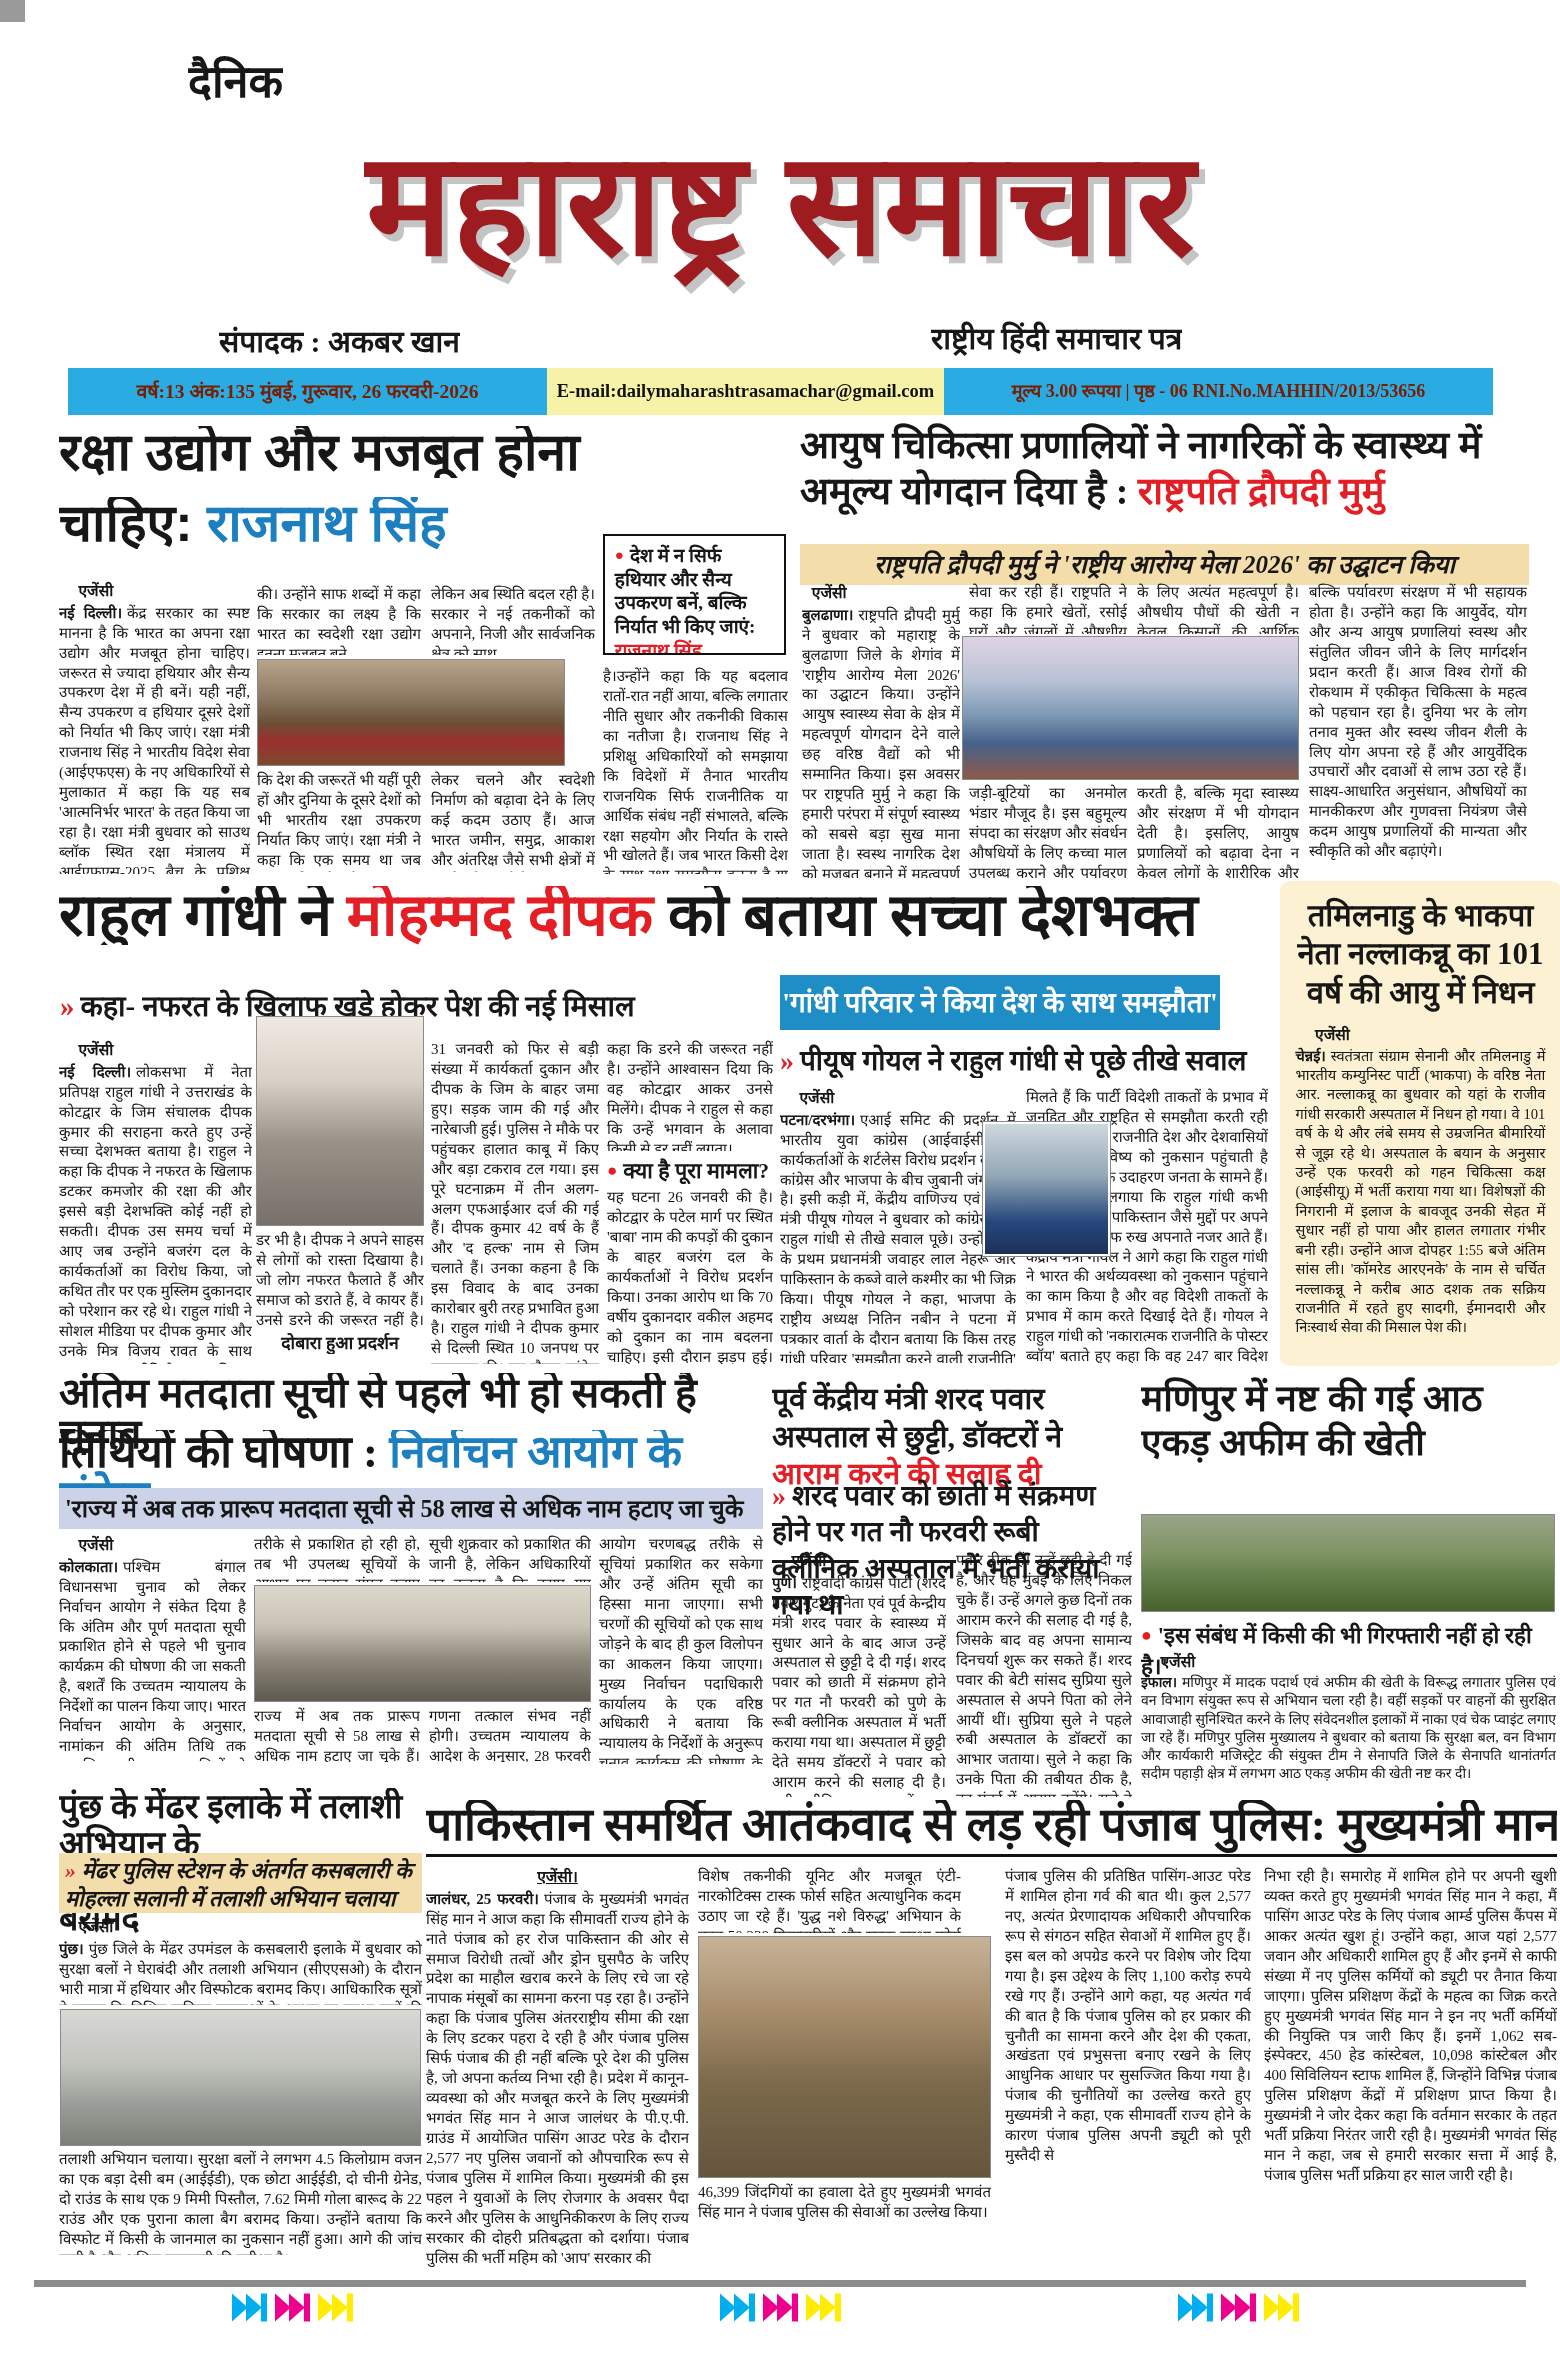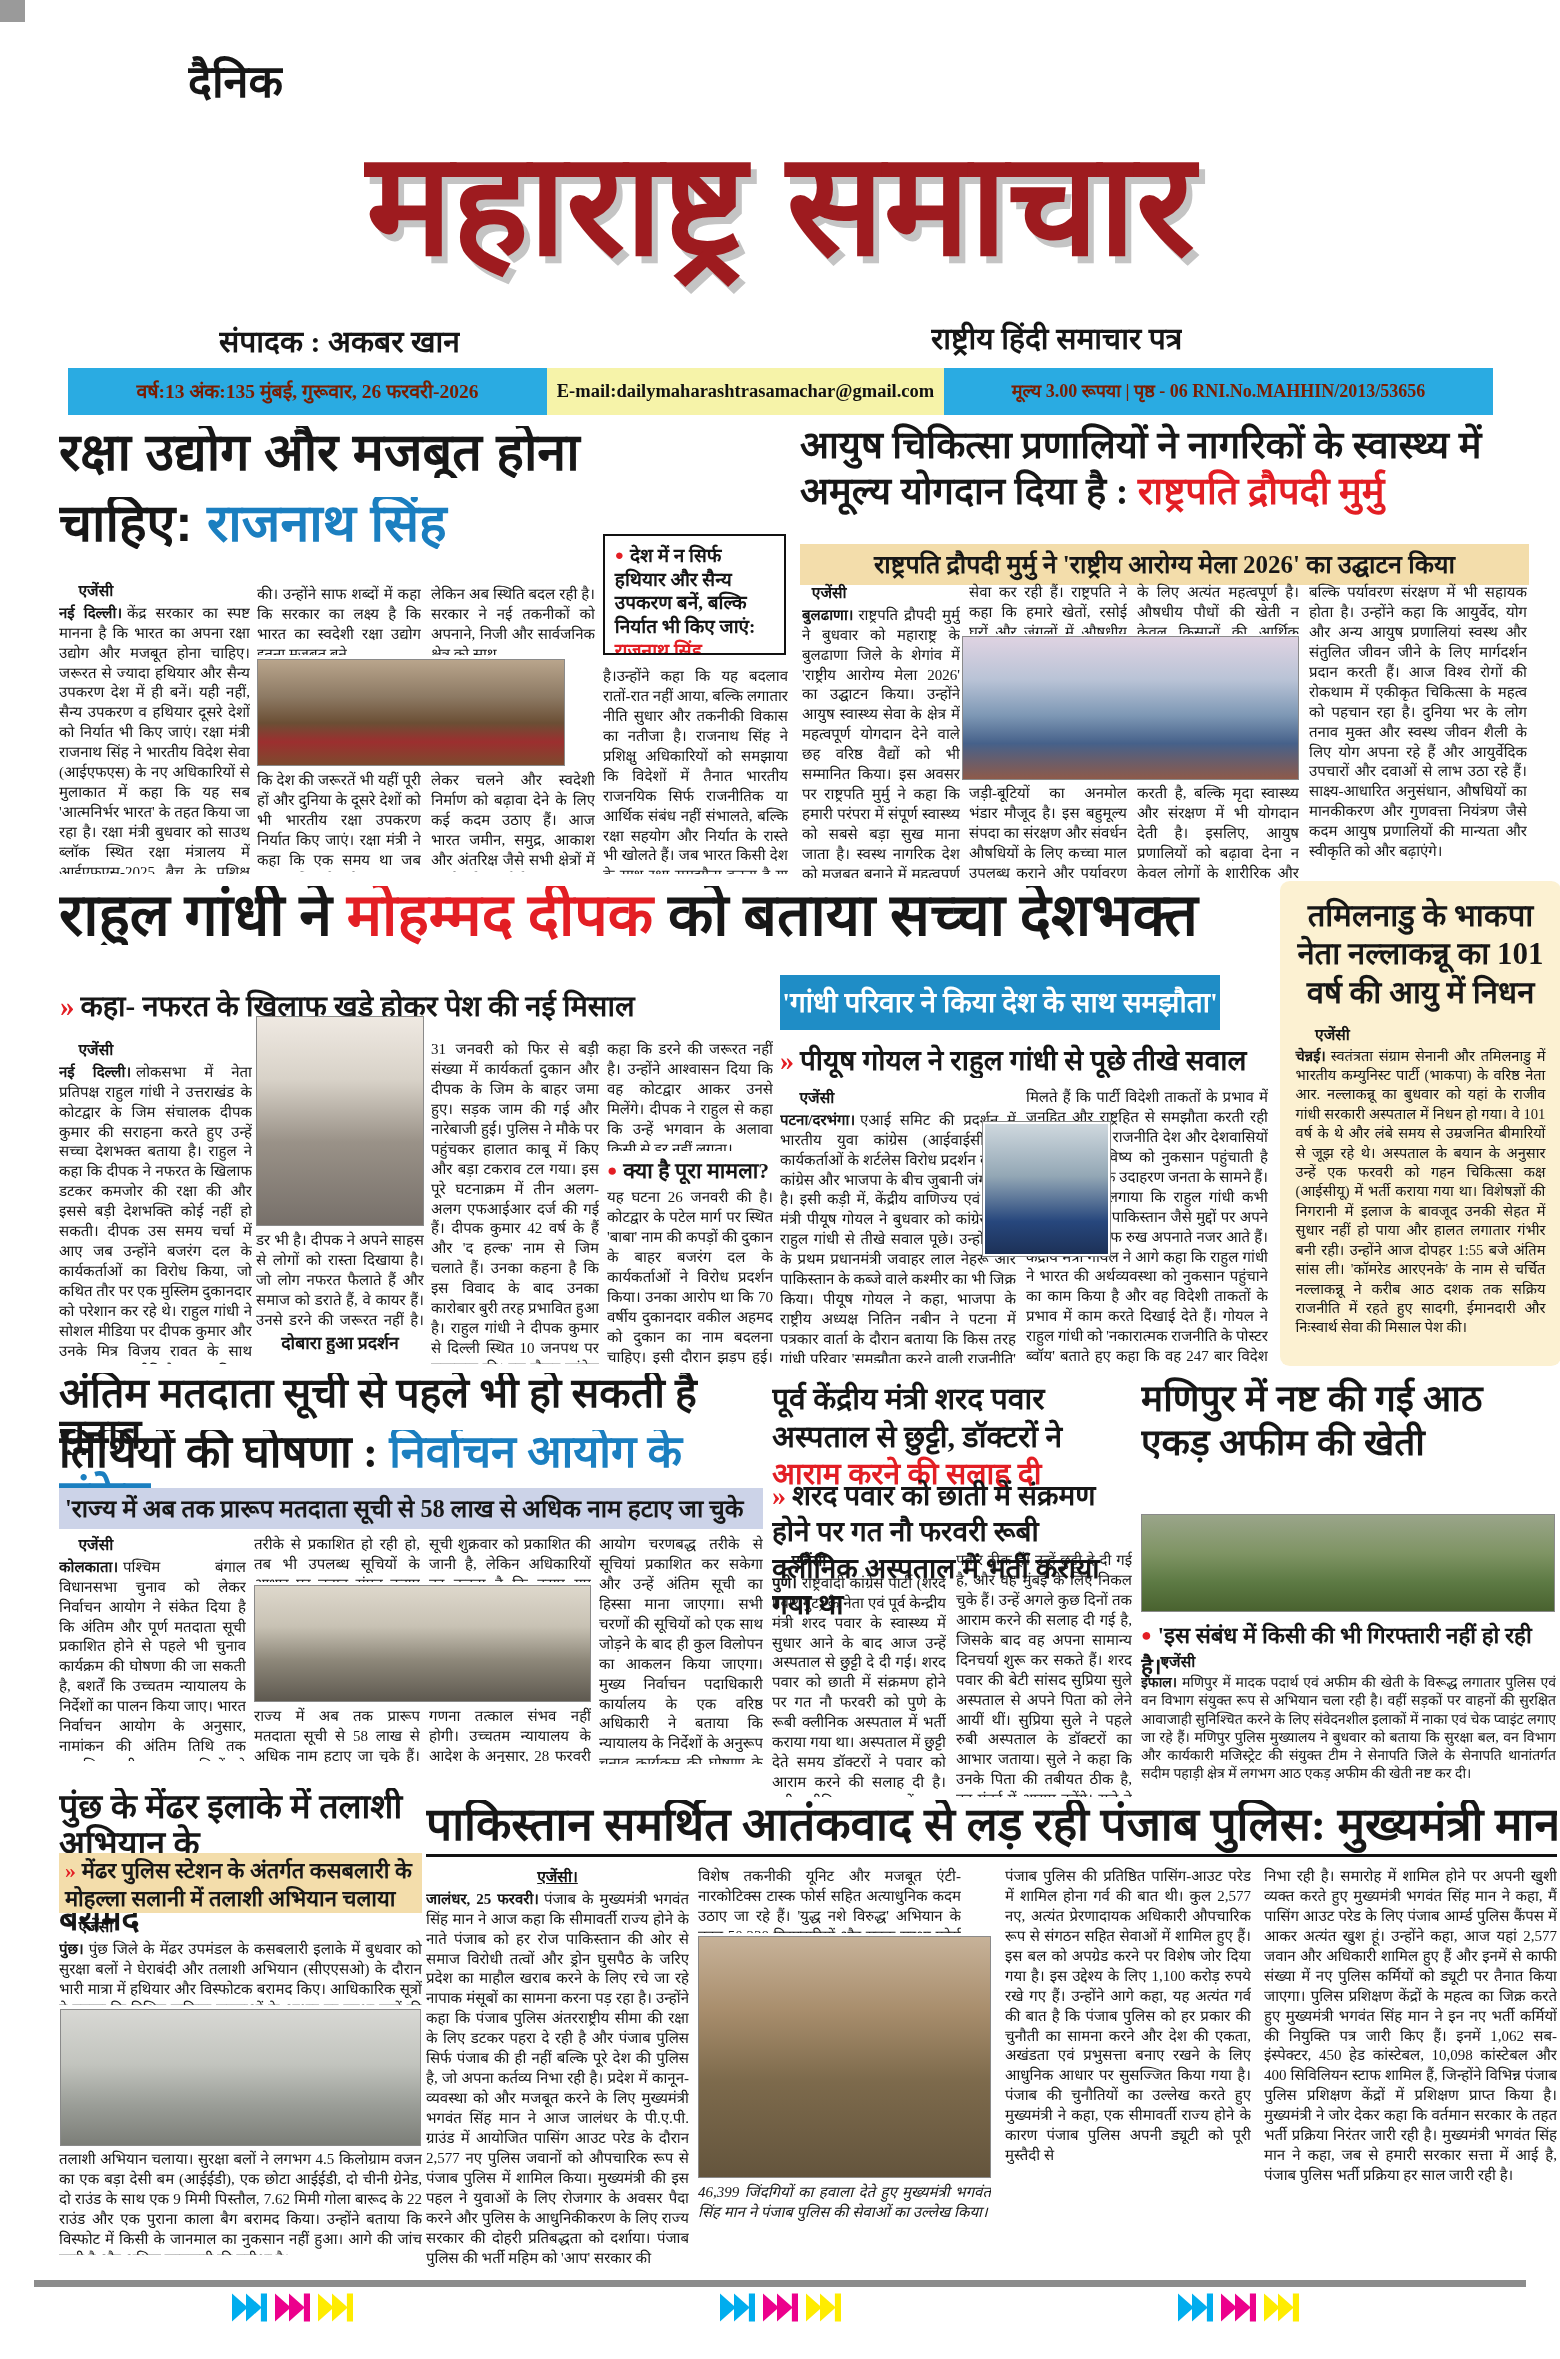--- a/index.html
+++ b/index.html
@@ -19,21 +19,21 @@
   .bullet{color:#e31e24;margin-right:5.9px;font-size:0.8em;vertical-align:2px;}
   .photo{position:absolute;border:1px solid #8a8a8a;box-sizing:border-box;}
   .ph-meeting{background:linear-gradient(180deg,#b9a58c 0%,#8d7a64 35%,#6b4f35 60%,#9c2f2f 78%,#7d4a2e 100%);}
   .ph-award{background:linear-gradient(180deg,#dfd3e2 0%,#b9c3d6 30%,#7e98b5 55%,#46618a 75%,#8e5a4a 100%);}
   .ph-rahul{background:linear-gradient(180deg,#efe9e2 0%,#d8d2c8 30%,#9a9288 60%,#77706a 100%);}
   .ph-goyal{background:linear-gradient(180deg,#cfd8de 0%,#93a7b5 40%,#27477d 75%,#1d3157 100%);}
   .ph-press{background:linear-gradient(180deg,#ded8cc 0%,#c8c2b4 35%,#8d8779 65%,#5e5950 100%);}
   .ph-field{background:linear-gradient(180deg,#9aa58a 0%,#7f9464 40%,#5d7a44 70%,#49622f 100%);}
   .ph-weapons{background:linear-gradient(180deg,#d8d8d4 0%,#c2c4be 40%,#9b9e98 70%,#7c7e78 100%);}
   .ph-parade{background:linear-gradient(180deg,#c7b299 0%,#a98e6d 30%,#7d6a4c 60%,#64553d 100%);}
-  .tanbar{background:#f3ddab;}
+  .tanbar{background:#f3ddab;font-style:italic;}
   .lavbar{background:#ccd3e8;}
   .bluebanner{background:#1f8dc6;color:#ffffff;}
   .obitbox{background:#fcf1d2;border-radius:9.8px;}
   .infoblue{background:#2aabe2;}
   .infoyellow{background:#f6f3a9;}
   .masthead{color:#9e1b1f;font-weight:bold;text-shadow:5.9px 6.8px 0 #c4c4c4;
             font-family:"Liberation Sans","DejaVu Sans",sans-serif;
             white-space:nowrap;text-align:center;}
   .sidebox{border:2.9px solid #111;background:#fff;}
   .ff-mark{display:inline-block;margin-right:3.9px;vertical-align:top;}
@@ -193,21 +193,21 @@
   <div class="photo ph-weapons" style="left:60px;top:2009px;width:361px;height:137px;"></div>
   <div class="abs body-txt" style="left:59px;top:2150px;width:363px;height:105px;">तलाशी अभियान चलाया। सुरक्षा बलों ने लगभग 4.5 किलोग्राम वजन का एक बड़ा देसी बम (आईईडी), एक छोटा आईईडी, दो चीनी ग्रेनेड, दो राउंड के साथ एक 9 मिमी पिस्तौल, 7.62 मिमी गोला बारूद के 22 राउंड और एक पुराना काला बैग बरामद किया। उन्होंने बताया कि विस्फोट में किसी के जानमाल का नुकसान नहीं हुआ। आगे की जांच जारी है और अधिक जानकारी की प्रतीक्षा है।</div>
 
   <div class="abs serifhl" style="left:426px;top:1800px;width:1131px;font-size:46px;line-height:1.1;white-space:nowrap;border-bottom:3.9px solid #111;padding-bottom:3.9px;">पाकिस्तान समर्थित आतंकवाद से लड़ रही पंजाब पुलिस: मुख्यमंत्री मान</div>
   <div class="abs body-txt" style="left:426px;top:1867px;width:263px;height:417px;">
     <div class="byline" style="text-align:center;text-decoration:underline;margin-left:0;">एजेंसी।</div>
     <b class="dl">जालंधर, 25 फरवरी।</b><span>पंजाब के मुख्यमंत्री भगवंत सिंह मान ने आज कहा कि सीमावर्ती राज्य होने के नाते पंजाब को हर रोज पाकिस्तान की ओर से समाज विरोधी तत्वों और ड्रोन घुसपैठ के जरिए प्रदेश का माहौल खराब करने के लिए रचे जा रहे नापाक मंसूबों का सामना करना पड़ रहा है। उन्होंने कहा कि पंजाब पुलिस अंतरराष्ट्रीय सीमा की रक्षा के लिए डटकर पहरा दे रही है और पंजाब पुलिस सिर्फ पंजाब की ही नहीं बल्कि पूरे देश की पुलिस है, जो अपना कर्तव्य निभा रही है। प्रदेश में कानून-व्यवस्था को और मजबूत करने के लिए मुख्यमंत्री भगवंत सिंह मान ने आज जालंधर के पी.ए.पी. ग्राउंड में आयोजित पासिंग आउट परेड के दौरान 2,577 नए पुलिस जवानों को औपचारिक रूप से पंजाब पुलिस में शामिल किया। मुख्यमंत्री की इस पहल ने युवाओं के लिए रोजगार के अवसर पैदा करने और पुलिस के आधुनिकीकरण के लिए राज्य सरकार की दोहरी प्रतिबद्धता को दर्शाया। पंजाब पुलिस की भर्ती महिम को 'आप' सरकार की</span>
   </div>
   <div class="abs body-txt" style="left:698px;top:1867px;width:263px;height:66px;">विशेष तकनीकी यूनिट और मजबूत एंटी-नारकोटिक्स टास्क फोर्स सहित अत्याधुनिक कदम उठाए जा रहे हैं। 'युद्ध नशे विरुद्ध' अभियान के तहत 50,238 गिरफ्तारियों और सड़क सुरक्षा फोर्स द्वारा बचाई गई</div>
   <div class="photo ph-parade" style="left:698px;top:1936px;width:293px;height:242px;"></div>
-  <div class="abs body-txt" style="left:698px;top:2183px;width:293px;height:70px;font-style:italic;">46,399 जिंदगियों का हवाला देते हुए मुख्यमंत्री भगवंत सिंह मान ने पंजाब पुलिस की सेवाओं का उल्लेख किया।</div>
+  <div class="abs body-txt" style="left:698px;top:2183px;width:293px;height:70px;">46,399 जिंदगियों का हवाला देते हुए मुख्यमंत्री भगवंत सिंह मान ने पंजाब पुलिस की सेवाओं का उल्लेख किया।</div>
   <div class="abs body-txt" style="left:1005px;top:1867px;width:246px;height:417px;">पंजाब पुलिस की प्रतिष्ठित पासिंग-आउट परेड में शामिल होना गर्व की बात थी। कुल 2,577 नए, अत्यंत प्रेरणादायक अधिकारी औपचारिक रूप से संगठन सहित सेवाओं में शामिल हुए हैं। इस बल को अपग्रेड करने पर विशेष जोर दिया गया है। इस उद्देश्य के लिए 1,100 करोड़ रुपये रखे गए हैं। उन्होंने आगे कहा, यह अत्यंत गर्व की बात है कि पंजाब पुलिस को हर प्रकार की चुनौती का सामना करने और देश की एकता, अखंडता एवं प्रभुसत्ता बनाए रखने के लिए आधुनिक आधार पर सुसज्जित किया गया है। पंजाब की चुनौतियों का उल्लेख करते हुए मुख्यमंत्री ने कहा, एक सीमावर्ती राज्य होने के कारण पंजाब पुलिस अपनी ड्यूटी को पूरी मुस्तैदी से</div>
   <div class="abs body-txt" style="left:1264px;top:1867px;width:293px;height:417px;">निभा रही है। समारोह में शामिल होने पर अपनी खुशी व्यक्त करते हुए मुख्यमंत्री भगवंत सिंह मान ने कहा, मैं पासिंग आउट परेड के लिए पंजाब आर्म्ड पुलिस कैंपस में आकर अत्यंत खुश हूं। उन्होंने कहा, आज यहां 2,577 जवान और अधिकारी शामिल हुए हैं और इनमें से काफी संख्या में नए पुलिस कर्मियों को ड्यूटी पर तैनात किया जाएगा। पुलिस प्रशिक्षण केंद्रों के महत्व का जिक्र करते हुए मुख्यमंत्री भगवंत सिंह मान ने इन नए भर्ती कर्मियों की नियुक्ति पत्र जारी किए हैं। इनमें 1,062 सब-इंस्पेक्टर, 450 हेड कांस्टेबल, 10,098 कांस्टेबल और 400 सिविलियन स्टाफ शामिल हैं, जिन्होंने विभिन्न पंजाब पुलिस प्रशिक्षण केंद्रों में प्रशिक्षण प्राप्त किया है। मुख्यमंत्री ने जोर देकर कहा कि वर्तमान सरकार के तहत भर्ती प्रक्रिया निरंतर जारी रही है। मुख्यमंत्री भगवंत सिंह मान ने कहा, जब से हमारी सरकार सत्ता में आई है, पंजाब पुलिस भर्ती प्रक्रिया हर साल जारी रही है।</div>
 
   <div class="abs rule" style="left:34px;top:2280px;width:1492px;height:6.8px;"></div>
 
   <div class="abs" style="left:232px;top:2292px;width:166px;height:33px;">
     <span class="ff-mark" style="color:#00adee;"><svg width="35" height="31" viewBox="0 0 40 32">
           <polygon points="0,0 18,16 0,32" fill="currentColor"></polygon>
           <polygon points="16,0 34,16 16,32" fill="currentColor"></polygon>
           <rect x="33" y="0" width="7" height="32" fill="currentColor"></rect>

